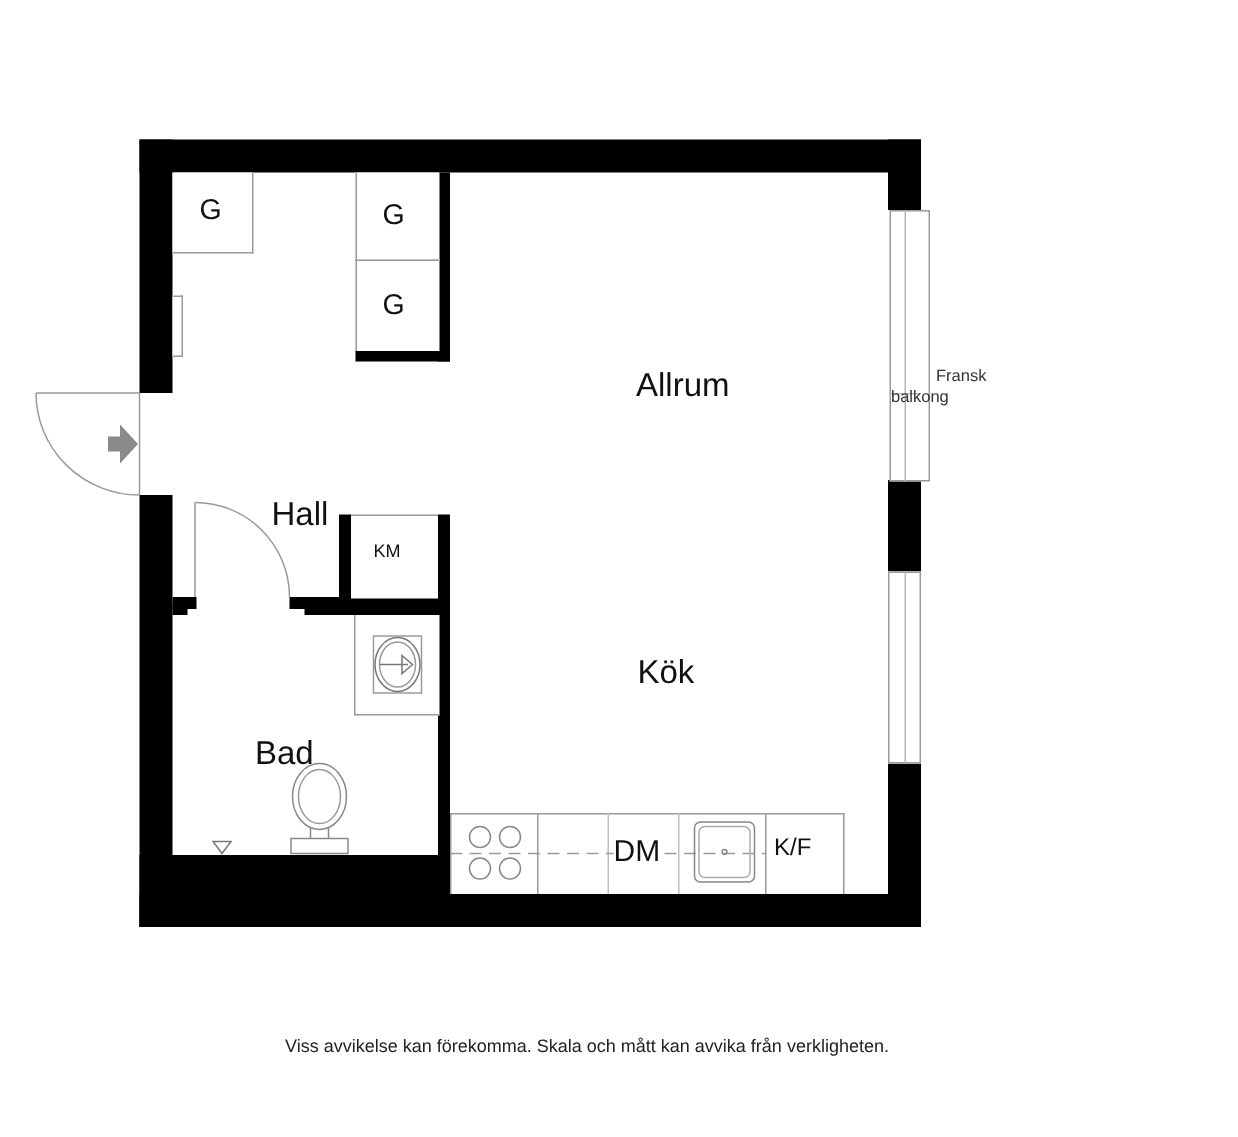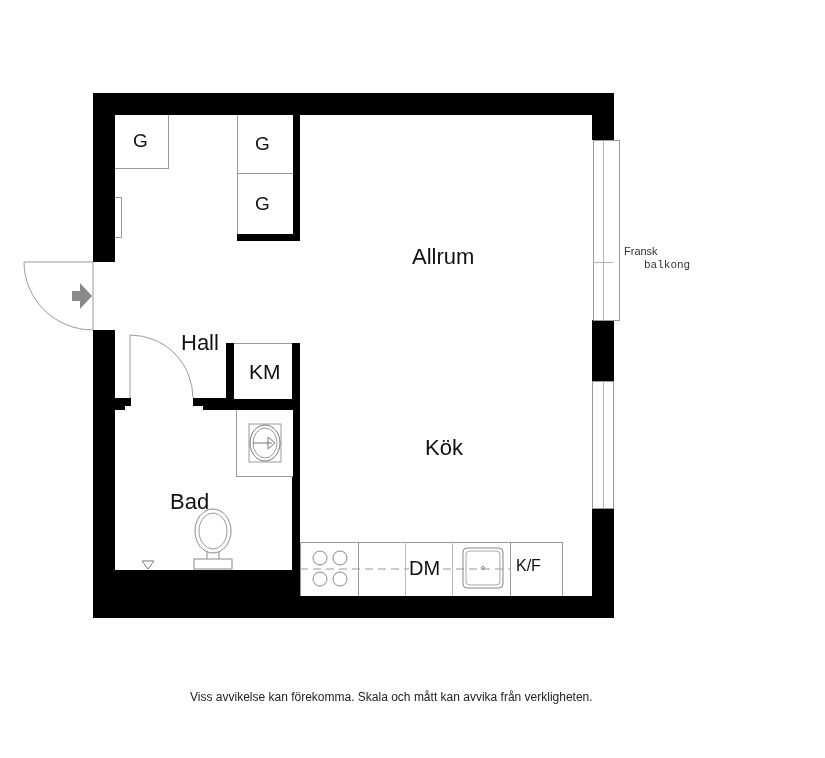--- a/index.html
+++ b/index.html
@@ -38,41 +38,41 @@
   <div class="thin" style="left:115px;top:115px;width:54px;height:54px;border-top:none;border-left:none;"></div>
   <div class="lbl small-label" style="left:133px;top:130px;">G</div>
   <div class="thin" style="left:237px;top:115px;width:56px;height:59px;border-top:none;border-right:none;"></div>
   <div class="lbl small-label" style="left:255px;top:133px;">G</div>
   <div class="thin" style="left:237px;top:173px;width:56px;height:61px;border-bottom:none;border-right:none;"></div>
   <div class="lbl small-label" style="left:255px;top:193px;">G</div>
 
   <div class="thin" style="left:115px;top:197px;width:7px;height:41px;border-left:none;"></div>
 
   <div class="thin" style="left:234px;top:343px;width:58px;height:56px;border:none;border-top:1px solid #9a9a9a;"></div>
-  <div class="lbl" style="left:249px;top:360px;font-size:21px;">KM</div>
+  <div class="lbl" style="left:249px;top:360px;font-size:12px;">KM</div>
 
   <svg style="left:0;top:0;" width="825" height="758">
     <line x1="24" y1="262" x2="93" y2="262" stroke="#9a9a9a" stroke-width="1"></line>
     <line x1="93" y1="262" x2="93" y2="330" stroke="#9a9a9a" stroke-width="1"></line>
     <path d="M24,262 A69,68 0 0 0 93,330" fill="none" stroke="#9a9a9a" stroke-width="1"></path>
   </svg>
   <svg style="left:70px;top:282px;" width="24" height="30">
     <polygon points="2,9 10,9 10,1 22,14 10,27 10,19 2,19" fill="#8a8a8a"></polygon>
   </svg>
 
   <svg style="left:0;top:0;" width="825" height="758">
     <line x1="130" y1="335" x2="130" y2="398" stroke="#9a9a9a" stroke-width="1"></line>
     <path d="M130,335 A63,63 0 0 1 193,398" fill="none" stroke="#9a9a9a" stroke-width="1"></path>
   </svg>
 
   <div class="thin" style="left:593px;top:140px;width:27px;height:181px;"></div>
   <div class="abs" style="left:603px;top:140px;width:1px;height:181px;background:#b5b5b5;"></div>
   <div class="abs" style="left:593px;top:262px;width:20px;height:1px;background:#b5b5b5;"></div>
   <div class="lbl" style="left:624px;top:245px;font-size:11px;color:#333;">Fransk</div>
-  <div class="lbl" style="left:644px;top:259px;font-size:11px;color:#333;font-family:Liberation Mono, monospace;">balkong</div>
+  <div class="lbl" style="left:594px;top:259px;font-size:11px;color:#333;">balkong</div>
 
   <div class="thin" style="left:592px;top:381px;width:22px;height:128px;"></div>
   <div class="abs" style="left:603px;top:381px;width:1px;height:128px;background:#b5b5b5;"></div>
 
   <div class="thin" style="left:236px;top:410px;width:57px;height:67px;border-top:none;border-right:none;"></div>
   <svg style="left:248px;top:423px;" width="34" height="40">
     <rect x="1" y="1" width="32" height="38" fill="none" stroke="#9a9a9a" stroke-width="1"></rect>
     <ellipse cx="17" cy="20" rx="15" ry="18" fill="none" stroke="#777" stroke-width="1"></ellipse>
     <ellipse cx="17" cy="20" rx="12" ry="15" fill="none" stroke="#999" stroke-width="1"></ellipse>
     <polygon points="20,14 27,20 20,26" fill="none" stroke="#777" stroke-width="1"></polygon>
@@ -104,19 +104,19 @@
     <circle cx="32" cy="31" r="7" fill="none" stroke="#888" stroke-width="1"></circle>
   </svg>
   <div class="lbl" style="left:409px;top:557px;font-size:20px;background:#fff;text-align:right;">DM</div>
   <svg style="left:462px;top:547px;" width="42" height="44">
     <rect x="1" y="1" width="40" height="40" rx="4" fill="none" stroke="#888" stroke-width="1"></rect>
     <rect x="4" y="4" width="34" height="34" rx="4" fill="none" stroke="#aaa" stroke-width="1"></rect>
     <circle cx="21" cy="21" r="1.6" fill="none" stroke="#888" stroke-width="1"></circle>
   </svg>
   <div class="lbl" style="left:516px;top:557px;font-size:16px;">K/F</div>
 
-  <div class="lbl room-label" style="left:412px;top:244px;">Allrum</div>
+  <div class="lbl room-label" style="left:424px;top:244px;">Allrum</div>
   <div class="lbl room-label" style="left:181px;top:282px;margin-top:48px;">Hall</div>
   <div class="lbl room-label" style="left:425px;top:435px;">Kök</div>
   <div class="lbl room-label" style="left:170px;top:469px;margin-top:20px;">Bad</div>
 </div>
 
 <div class="lbl" style="left:190px;top:690px;font-size:12px;color:#222;">Viss avvikelse kan förekomma. Skala och mått kan avvika från verkligheten.</div>
 
 </body></html>

